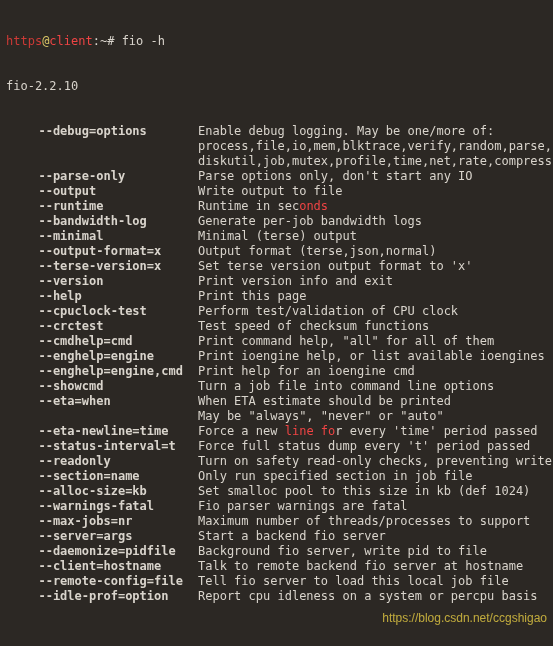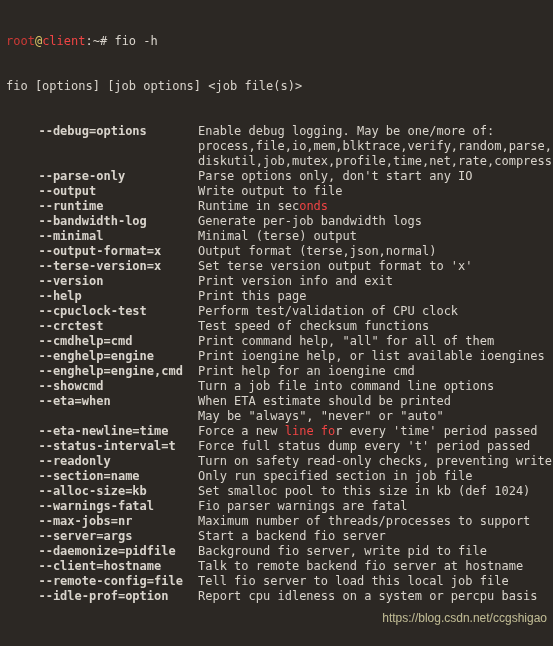--- a/index.html
+++ b/index.html
@@ -24,33 +24,33 @@
   .teal { color: #ef4444; }
   .white { color: #d9d4cc; }
   .row { display: block; }
   .opt { display: inline-block; width: 174px; vertical-align: top; }
   .desc { display: inline-block; vertical-align: top; }
   .indent-opt { padding-left: 18px; font-weight: bold; }
   .watermark {
     position: absolute;
     right: 6px;
     bottom: 20px;
-    color: #fef9c3;
+    color: #fde047;
     font-size: 12px;
     opacity: 0.7;
     font-family: Arial, sans-serif;
     white-space: nowrap;
   }
 </style>
 </head>
 <body>
 
 <div class="term">
-  <div class="row"><span class="red">root</span><span class="yellow">@</span><span class="teal">client</span><span class="white">:~# </span><span class="white">fio -h</span></div>
-  <div class="row">fio [options] [job options] &lt;job file(s)&gt;</div>
+  <div class="row"><span class="red">https</span><span class="yellow">@</span><span class="teal">client</span><span class="white">:~# </span><span class="white">fio -h</span></div>
+  <div class="row">fio-2.2.10</div>
   <div id="options-container"><div class="row"><span class="opt indent-opt">  --debug=options</span><span class="desc">Enable debug logging. May be one/more of:</span></div><div class="row"><span class="opt indent-opt"></span><span class="desc">process,file,io,mem,blktrace,verify,random,parse,</span></div><div class="row"><span class="opt indent-opt"></span><span class="desc">diskutil,job,mutex,profile,time,net,rate,compress</span></div><div class="row"><span class="opt indent-opt">  --parse-only</span><span class="desc">Parse options only, don't start any IO</span></div><div class="row"><span class="opt indent-opt">  --output</span><span class="desc">Write output to file</span></div><div class="row"><span class="opt indent-opt">  --runtime</span><span class="desc"><span>Runtime in sec</span><span class="teal">onds</span><span></span></span></div><div class="row"><span class="opt indent-opt">  --bandwidth-log</span><span class="desc">Generate per-job bandwidth logs</span></div><div class="row"><span class="opt indent-opt">  --minimal</span><span class="desc">Minimal (terse) output</span></div><div class="row"><span class="opt indent-opt">  --output-format=x</span><span class="desc">Output format (terse,json,normal)</span></div><div class="row"><span class="opt indent-opt">  --terse-version=x</span><span class="desc">Set terse version output format to 'x'</span></div><div class="row"><span class="opt indent-opt">  --version</span><span class="desc">Print version info and exit</span></div><div class="row"><span class="opt indent-opt">  --help</span><span class="desc">Print this page</span></div><div class="row"><span class="opt indent-opt">  --cpuclock-test</span><span class="desc">Perform test/validation of CPU clock</span></div><div class="row"><span class="opt indent-opt">  --crctest</span><span class="desc">Test speed of checksum functions</span></div><div class="row"><span class="opt indent-opt">  --cmdhelp=cmd</span><span class="desc">Print command help, "all" for all of them</span></div><div class="row"><span class="opt indent-opt">  --enghelp=engine</span><span class="desc">Print ioengine help, or list available ioengines</span></div><div class="row"><span class="opt indent-opt">  --enghelp=engine,cmd</span><span class="desc">Print help for an ioengine cmd</span></div><div class="row"><span class="opt indent-opt">  --showcmd</span><span class="desc">Turn a job file into command line options</span></div><div class="row"><span class="opt indent-opt">  --eta=when</span><span class="desc">When ETA estimate should be printed</span></div><div class="row"><span class="opt indent-opt"></span><span class="desc">May be "always", "never" or "auto"</span></div><div class="row"><span class="opt indent-opt">  --eta-newline=time</span><span class="desc"><span>Force a new </span><span class="teal">line fo</span><span>r every 'time' period passed</span></span></div><div class="row"><span class="opt indent-opt">  --status-interval=t</span><span class="desc">Force full status dump every 't' period passed</span></div><div class="row"><span class="opt indent-opt">  --readonly</span><span class="desc">Turn on safety read-only checks, preventing writes</span></div><div class="row"><span class="opt indent-opt">  --section=name</span><span class="desc">Only run specified section in job file</span></div><div class="row"><span class="opt indent-opt">  --alloc-size=kb</span><span class="desc">Set smalloc pool to this size in kb (def 1024)</span></div><div class="row"><span class="opt indent-opt">  --warnings-fatal</span><span class="desc">Fio parser warnings are fatal</span></div><div class="row"><span class="opt indent-opt">  --max-jobs=nr</span><span class="desc">Maximum number of threads/processes to support</span></div><div class="row"><span class="opt indent-opt">  --server=args</span><span class="desc">Start a backend fio server</span></div><div class="row"><span class="opt indent-opt">  --daemonize=pidfile</span><span class="desc">Background fio server, write pid to file</span></div><div class="row"><span class="opt indent-opt">  --client=hostname</span><span class="desc">Talk to remote backend fio server at hostname</span></div><div class="row"><span class="opt indent-opt">  --remote-config=file</span><span class="desc">Tell fio server to load this local job file</span></div><div class="row"><span class="opt indent-opt">  --idle-prof=option</span><span class="desc">Report cpu idleness on a system or percpu basis</span></div></div>
   
   
   
   
 </div>
 
 <div class="watermark">https://blog.csdn.net/ccgshigao</div>
 
 </body></html>

